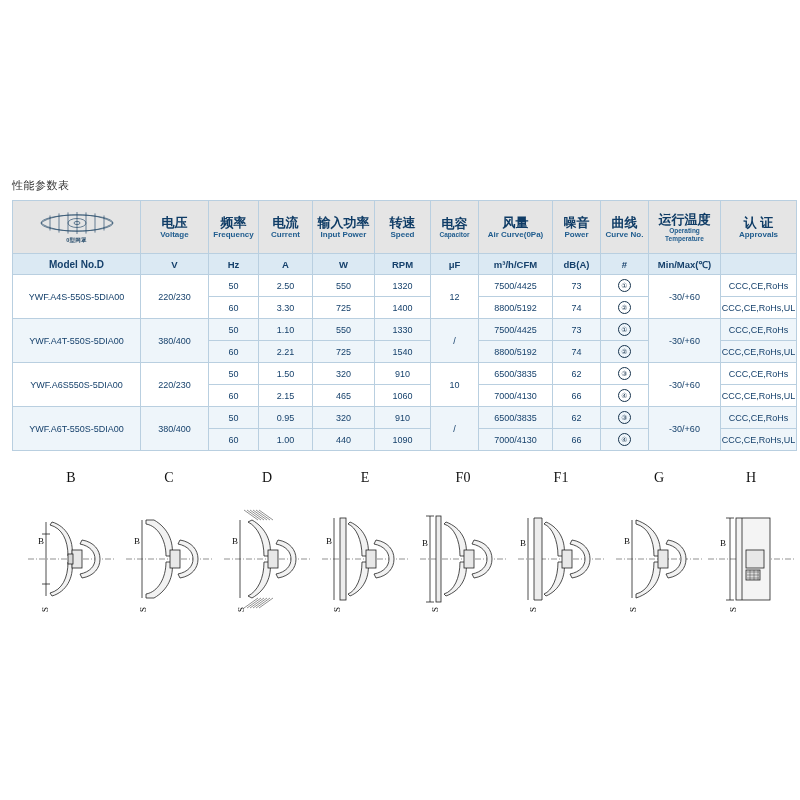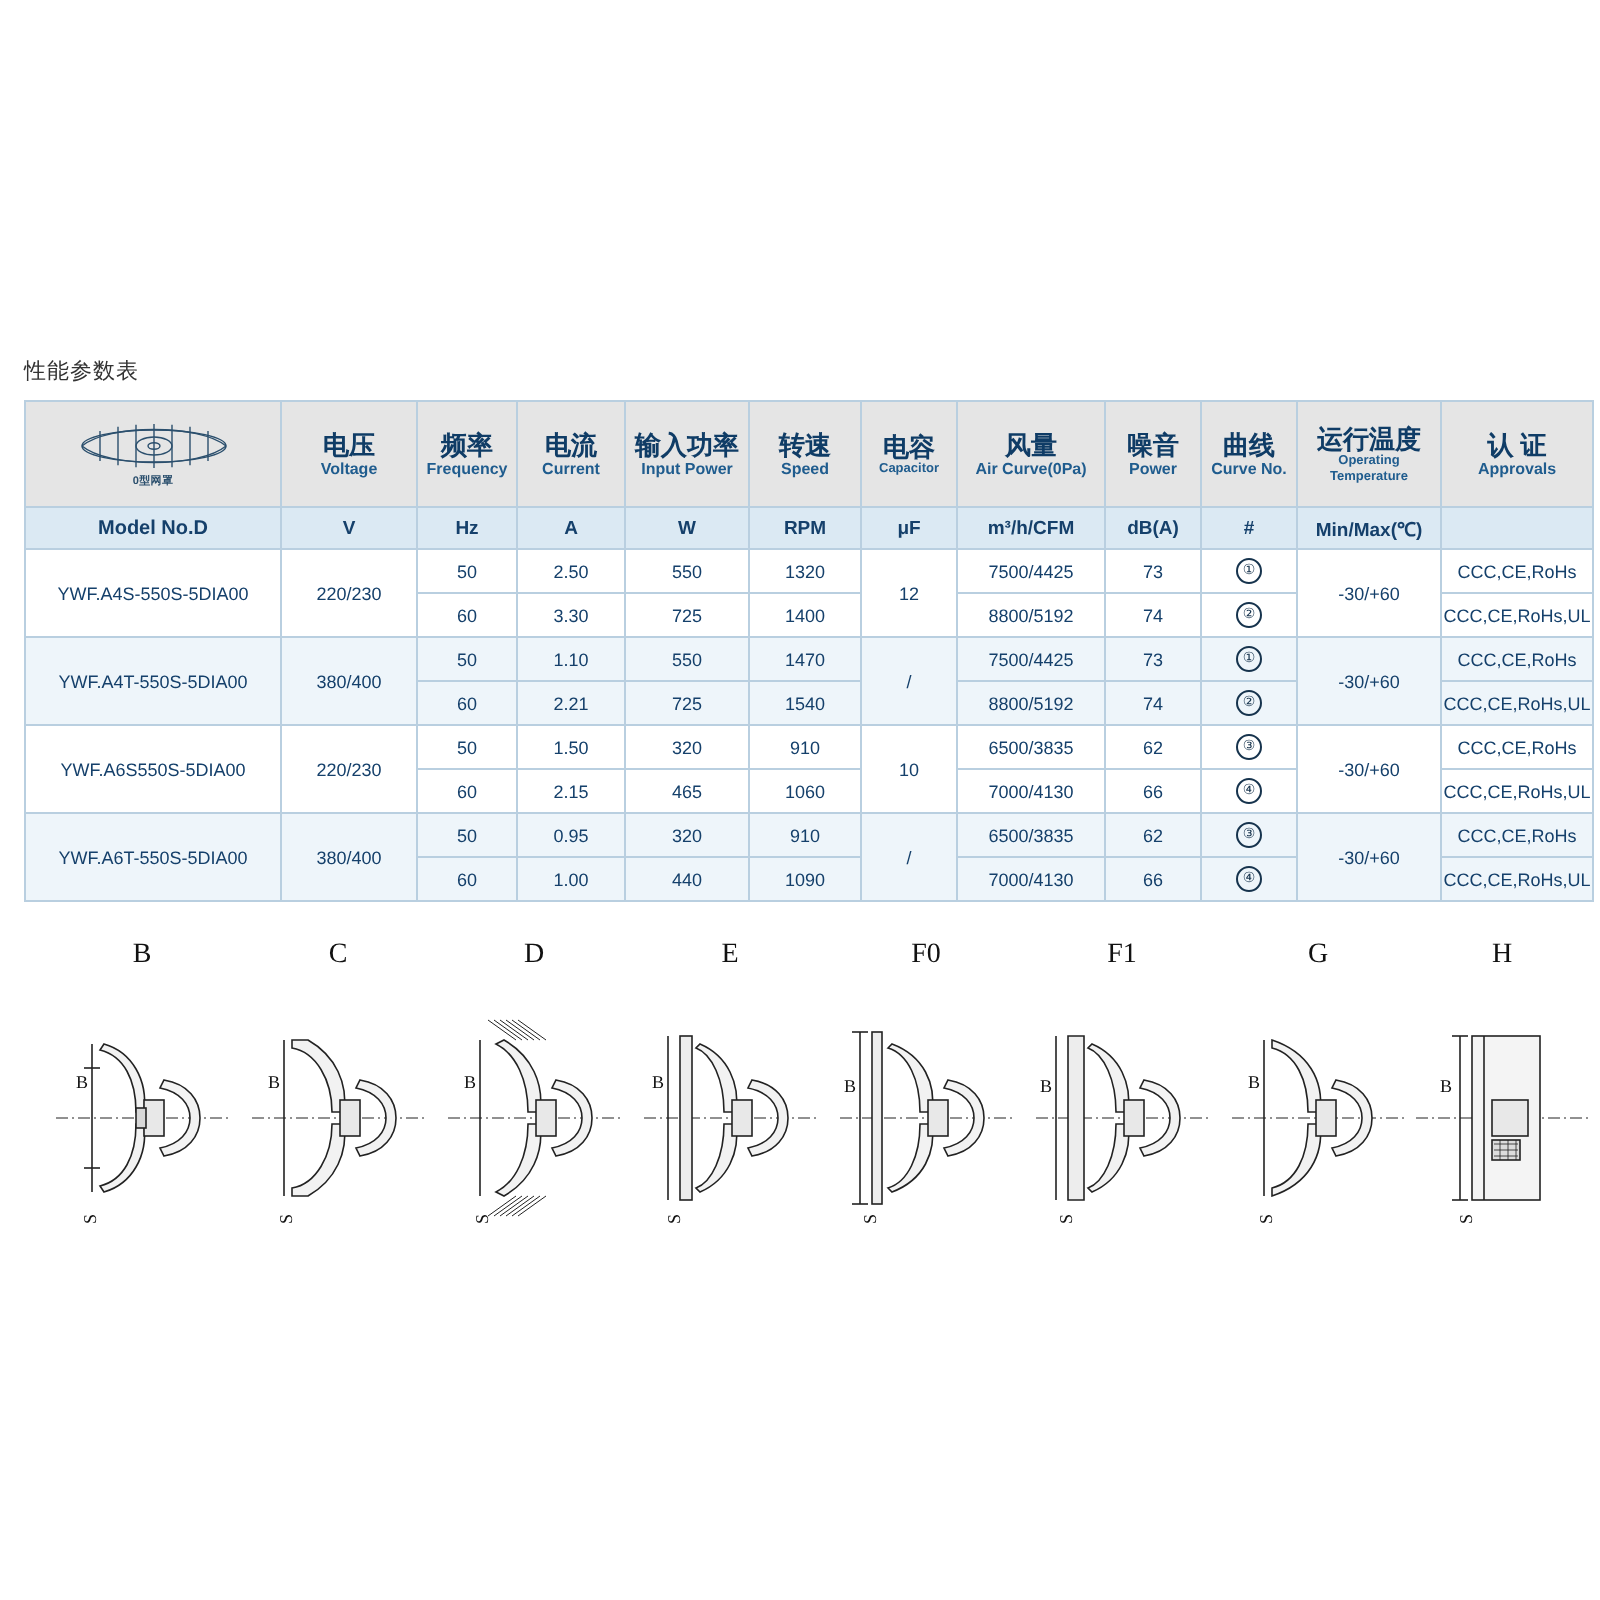--- a/index.html
+++ b/index.html
@@ -279,21 +279,21 @@
       <td><span class="circled">②</span></td>
       <td>CCC,CE,RoHs,UL</td>
     </tr>
 
     <tr class="datarow alt">
       <td class="model-cell" rowspan="2">YWF.A4T-550S-5DIA00</td>
       <td rowspan="2">380/400</td>
       <td>50</td>
       <td>1.10</td>
       <td>550</td>
-      <td>1470</td>
+      <td>1330</td>
       <td rowspan="2">/</td>
       <td>7500/4425</td>
       <td>73</td>
       <td><span class="circled">①</span></td>
       <td rowspan="2">-30/+60</td>
       <td>CCC,CE,RoHs</td>
     </tr>
     <tr class="datarow alt">
       <td>60</td>
       <td>2.21</td>

